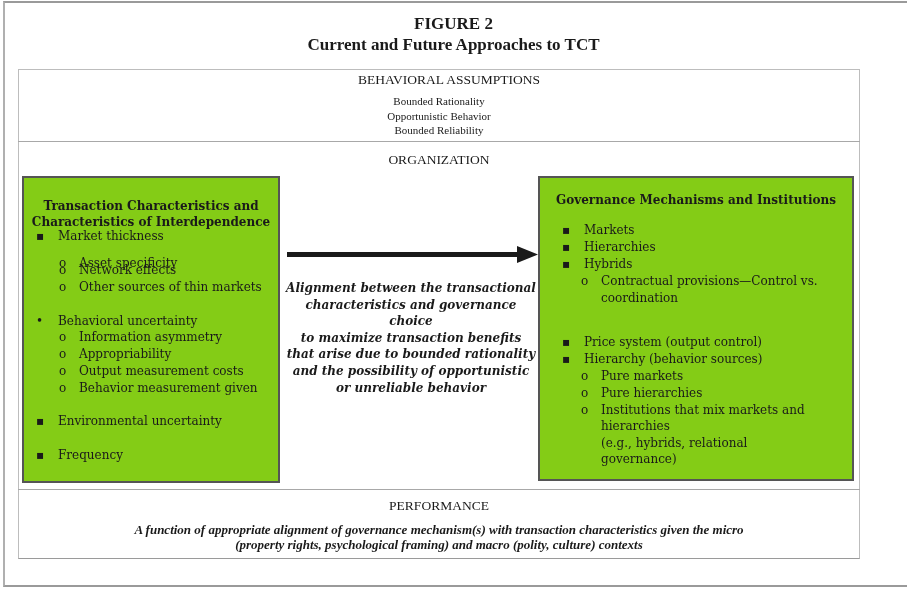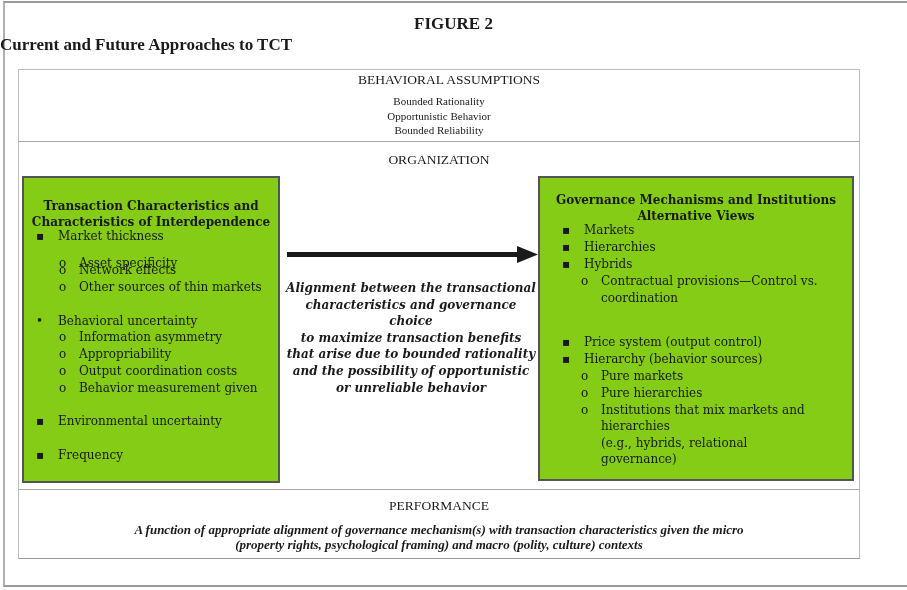--- a/index.html
+++ b/index.html
@@ -3,21 +3,21 @@
   <meta charset="utf-8">
   <style>
     html, body { margin: 0; padding: 0; background: #ffffff; }
     body { width: 907px; height: 590px; position: relative; overflow: hidden;
            font-family: "DejaVu Serif", "Liberation Serif", serif; color: #1a1a1a; }
     .frame { position: absolute; left: 3px; top: 1px; width: 904px; height: 586px;
              border-top: 2px solid #9a9a9a; border-left: 2px solid #b0b0b0;
              border-bottom: 2px solid #9a9a9a; box-sizing: border-box; background: #fff; }
     .fig-label { position: absolute; left: 0; width: 907px; top: 14px; text-align: center;
                  font-family: "Liberation Serif", serif; font-weight: bold; font-size: 17px; }
-    .fig-title { position: absolute; left: 0; width: 907px; top: 35px; text-align: left;
+    .fig-title { position: absolute; left: 0; width: 907px; top: 35px; text-align: center;
                  font-family: "Liberation Serif", serif; font-weight: bold; font-size: 17px; }
     .outer { position: absolute; left: 18px; top: 69px; width: 842px; height: 490px;
              border: 1px solid #bdbdbd; box-sizing: border-box; border-bottom: 1px solid #9a9a9a; }
     .sec-beh { position: absolute; left: 18px; top: 69px; width: 842px; height: 73px;
                border-bottom: 1px solid #a8a8a8; box-sizing: border-box; }
     .sec-head { font-family: "Liberation Serif", serif; font-size: 13.5px; text-align: center; }
     .beh-head { position: absolute; left: 0; right: 0; top: 3px; padding-left: 20px; }
     .beh-list { position: absolute; left: 0; right: 0; top: 25px; text-align: center;
                 font-family: "Liberation Serif", serif; font-size: 11px; line-height: 14.6px; }
     .org-head { position: absolute; left: 18px; width: 842px; top: 152px; }
@@ -83,21 +83,21 @@
   <div class="item" style="left:12px; top:135px;">
     <span class="bullet">•</span><span>Behavioral uncertainty</span>
   </div>
   <div class="item" style="left:35px; top:151px;">
     <span class="sub">o</span><span>Information asymmetry</span>
   </div>
   <div class="item" style="left:35px; top:168px;">
     <span class="sub">o</span><span>Appropriability</span>
   </div>
   <div class="item" style="left:35px; top:185px;">
-    <span class="sub">o</span><span>Output coordination costs</span>
+    <span class="sub">o</span><span>Output measurement costs</span>
   </div>
   <div class="item" style="left:35px; top:202px;">
     <span class="sub">o</span><span>Behavior measurement given</span>
   </div>
 
   <div class="item" style="left:12px; top:235px;">
     <span class="bullet">▪</span><span>Environmental uncertainty</span>
   </div>
   <div class="item" style="left:12px; top:269px;">
     <span class="bullet">▪</span><span>Frequency</span>
@@ -114,21 +114,20 @@
   <div>characteristics and governance choice</div>
   <div>to maximize transaction benefits</div>
   <div>that arise due to bounded rationality</div>
   <div>and the possibility of opportunistic</div>
   <div>or unreliable behavior</div>
 </div>
 
 <div class="box box-right">
   <div class="box-title right-title">
     <div>Governance Mechanisms and Institutions</div>
-    <div>Alternative Views</div>
   </div>
 
   <div class="item" style="left:22px; top:44px;">
     <span class="bullet">▪</span><span>Markets</span>
   </div>
   <div class="item" style="left:22px; top:61px;">
     <span class="bullet">▪</span><span>Hierarchies</span>
   </div>
   <div class="item" style="left:22px; top:78px;">
     <span class="bullet">▪</span><span>Hybrids</span>

